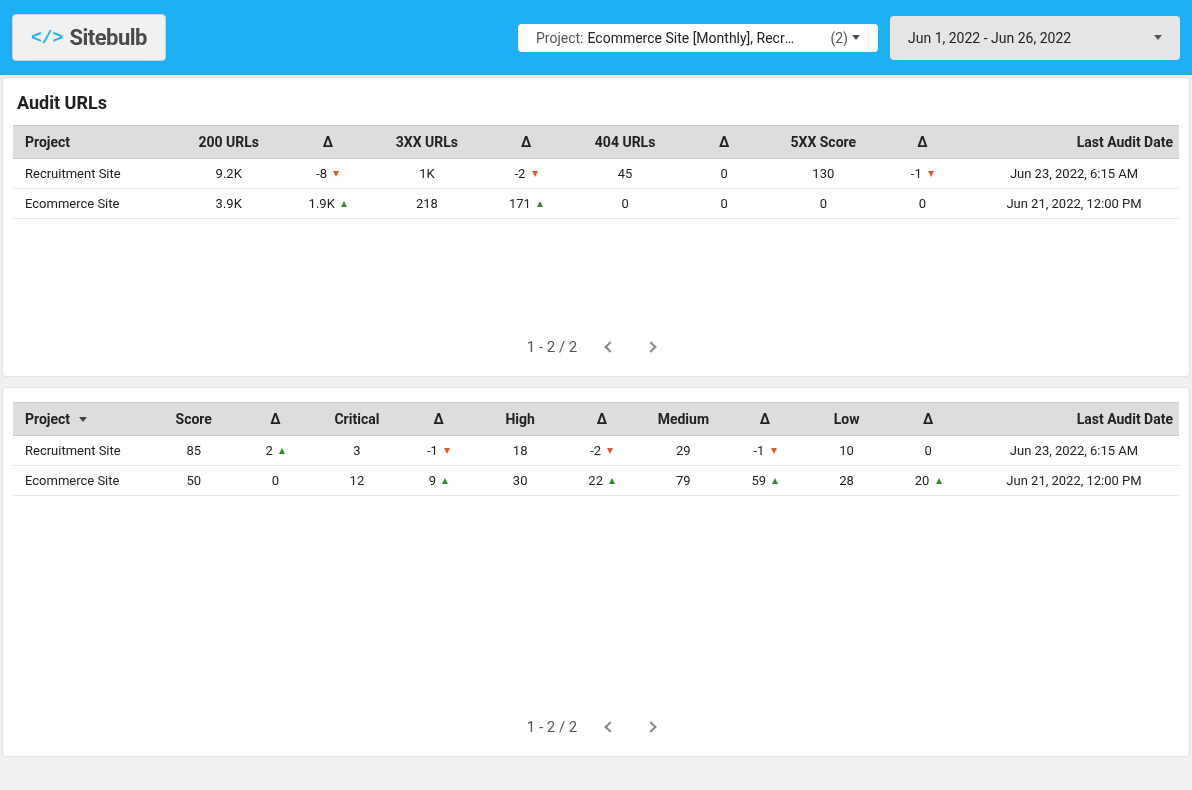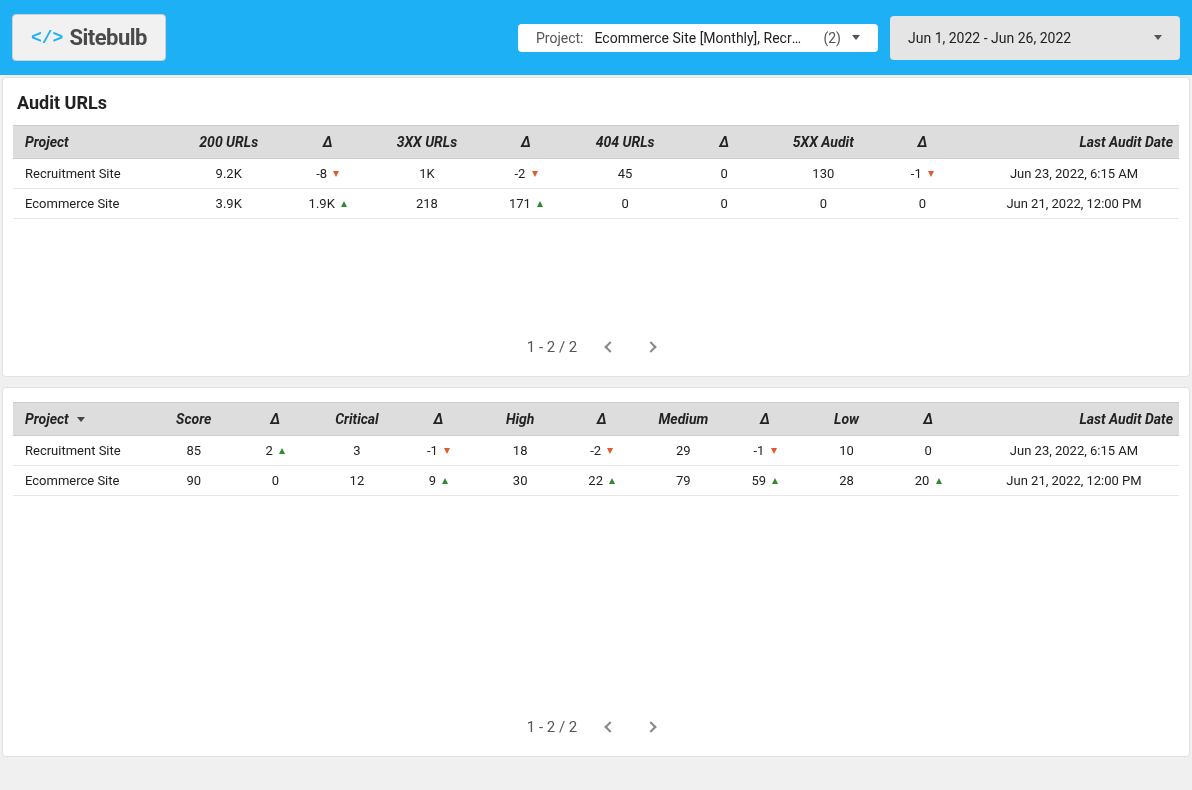--- a/index.html
+++ b/index.html
@@ -37,21 +37,21 @@
     color: #4a4a4a;
     letter-spacing: -0.5px;
   }
   .spacer { flex: 1; }
   .selector-box {
     background: #fff;
     border-radius: 4px;
     padding: 6px 18px;
     display: flex;
     align-items: center;
-    gap: 11px;
+    gap: 4px;
     min-width: 360px;
     cursor: pointer;
   }
   .selector-label { color: #555; }
   .selector-value { color: #222; overflow: hidden; text-overflow: ellipsis; white-space: nowrap; max-width: 210px; }
   .selector-count { color: #555; margin-left: auto; }
   .caret {
     width: 0; height: 0;
     border-left: 4px solid transparent;
     border-right: 4px solid transparent;
@@ -79,21 +79,20 @@
   .panel-title { font-size: 18px; font-weight: 700; margin: 0 4px 12px; }
   table { width: 100%; border-collapse: collapse; }
   thead tr { background: #dddddd; }
   th {
     text-align: center;
     font-weight: 700;
     padding: 8px 6px;
     color: #222;
     border-top: 1px solid #ccc;
     border-bottom: 1px solid #ccc;
-    font-style: italic;
   }
   th.left { text-align: left; padding-left: 12px; }
   th.right-col { text-align: right; }
   tbody td {
     text-align: center;
     padding: 7px 6px;
     border-bottom: 1px solid #e6e6e6;
     color: #222;
     font-size: 13px;
   }
@@ -193,21 +192,21 @@
         </colgroup>
         <thead>
           <tr>
             <th class="left">Project</th>
             <th>200 URLs</th>
             <th>Δ</th>
             <th>3XX URLs</th>
             <th>Δ</th>
             <th>404 URLs</th>
             <th>Δ</th>
-            <th>5XX Audit</th>
+            <th>5XX Score</th>
             <th>Δ</th>
             <th class="right-col">Last Audit Date</th>
           </tr>
         </thead>
         <tbody id="urls-body">
             <tr>
               <td class="left">Recruitment Site</td>
               <td>9.2K</td>
               <td class="delta-cell">-8 <span class="arrow-down"></span></td>
               <td>1K</td>
@@ -290,21 +289,21 @@
               <td>18</td>
               <td class="delta-cell">-2 <span class="arrow-down"></span></td>
               <td>29</td>
               <td class="delta-cell">-1 <span class="arrow-down"></span></td>
               <td>10</td>
               <td class="delta-cell">0 </td>
               <td>Jun 23, 2022, 6:15 AM</td>
             </tr>
             <tr>
               <td class="left">Ecommerce Site</td>
-              <td>90</td>
+              <td>50</td>
               <td class="delta-cell">0 </td>
               <td>12</td>
               <td class="delta-cell">9 <span class="arrow-up"></span></td>
               <td>30</td>
               <td class="delta-cell">22 <span class="arrow-up"></span></td>
               <td>79</td>
               <td class="delta-cell">59 <span class="arrow-up"></span></td>
               <td>28</td>
               <td class="delta-cell">20 <span class="arrow-up"></span></td>
               <td>Jun 21, 2022, 12:00 PM</td>

